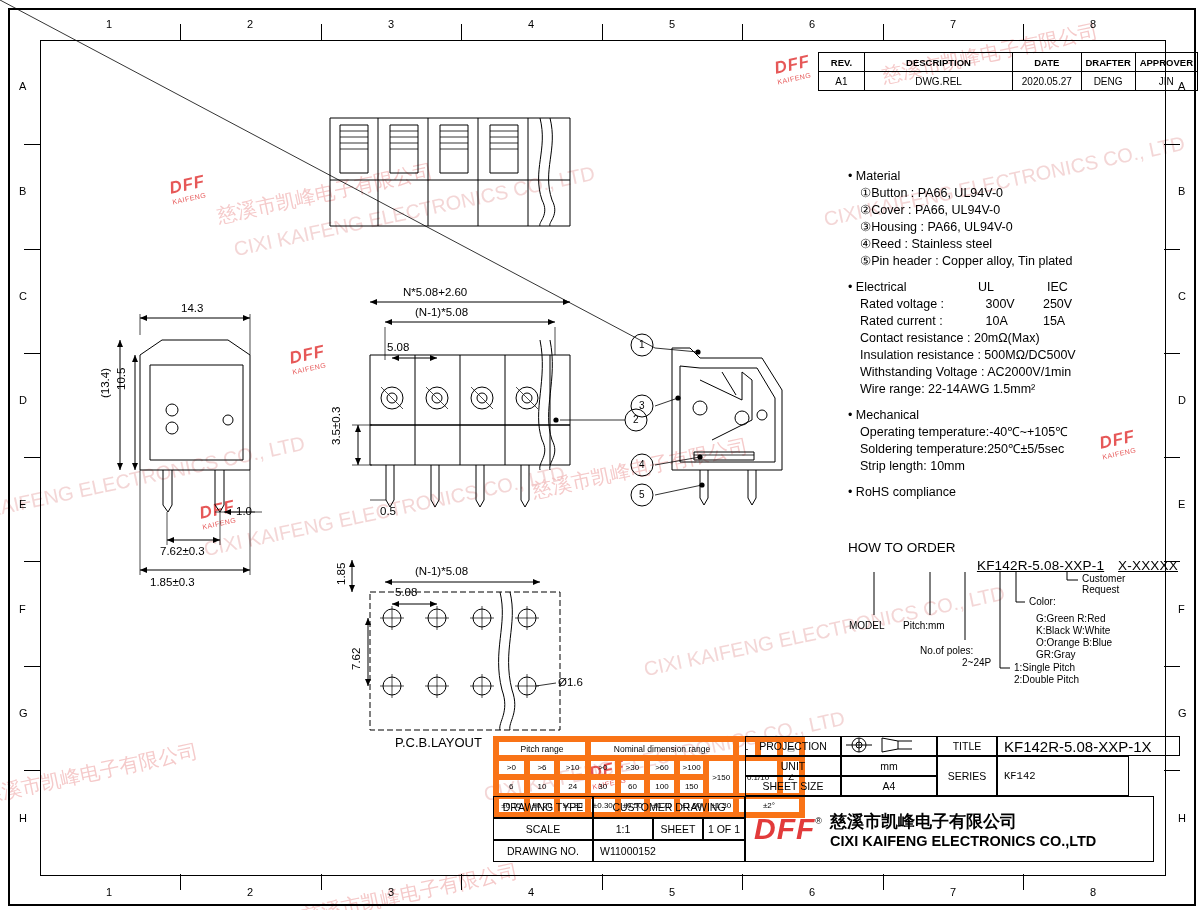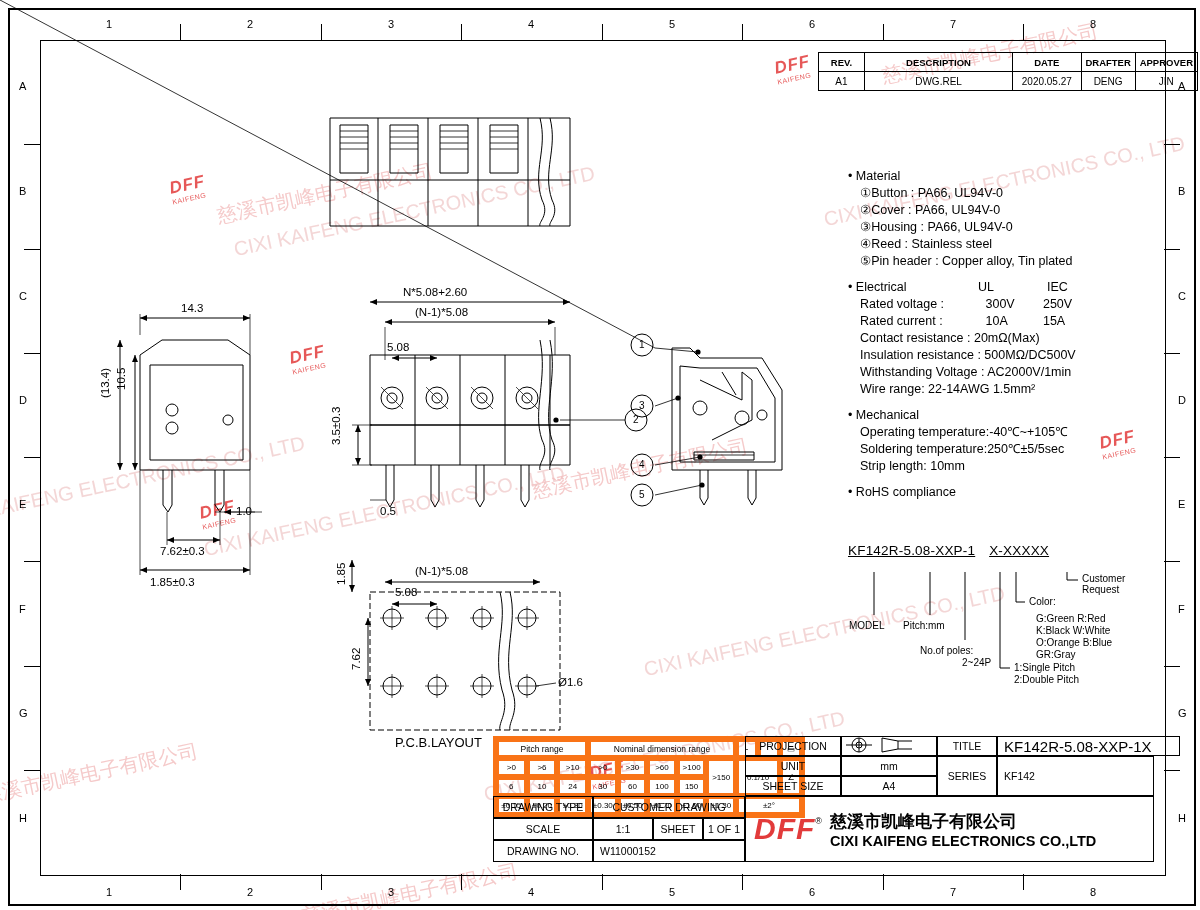--- a/index.html
+++ b/index.html
@@ -237,21 +237,22 @@
     <div class="ind">Soldering temperature:250℃±5/5sec</div>
     <div class="ind">Strip length: 10mm</div>
   </div>
 
   <div class="grp">
     <div>• <span>RoHS compliance</span></div>
   </div>
 </div>
 
 <div class="order">
-  <div class="ordercode" style="margin-top:3px;">
+  <div style="font-size:13.5px;">HOW TO ORDER</div>
+  <div class="ordercode" style="margin-top:3px;text-align:right;">
     <u>KF142R-5.08-XXP-1</u>
     <span style="display:inline-block;width:6px"></span>
     <u>X-XXXXX</u>
   </div>
 </div>
 
 <svg width="1200" height="910">
   <g stroke="#000" fill="none" stroke-width="1">
 
     <path d="M1067,572 L1067,580 L1078,580"></path>
@@ -595,21 +596,21 @@
   </div>
   <div class="tb-cell" style="left:444px;top:0;width:60px;height:20px;">TITLE</div>
   <div class="tb-cell left" style="left:504px;top:0;width:183px;height:20px;font-size:15px;">KF142R-5.08-XXP-1X</div>
 
   <div class="tb-cell" style="left:252px;top:20px;width:96px;height:20px;">UNIT</div>
   <div class="tb-cell" style="left:348px;top:20px;width:96px;height:20px;">mm</div>
 
   <div class="tb-cell" style="left:252px;top:40px;width:96px;height:20px;">SHEET SIZE</div>
   <div class="tb-cell" style="left:348px;top:40px;width:96px;height:20px;">A4</div>
   <div class="tb-cell" style="left:444px;top:20px;width:60px;height:40px;">SERIES</div>
-  <div class="tb-cell left" style="left:504px;top:20px;width:157px;height:40px;">KF142</div>
+  <div class="tb-cell left" style="left:504px;top:20px;width:132px;height:40px;font-family:Liberation Mono, monospace;">KF142</div>
 
   <div class="tb-cell" style="left:0;top:60px;width:100px;height:22px;">DRAWING TYPE</div>
   <div class="tb-cell" style="left:100px;top:60px;width:152px;height:22px;">CUSTOMER  DRAWING</div>
   <div class="tb-cell" style="left:0;top:82px;width:100px;height:22px;">SCALE</div>
   <div class="tb-cell" style="left:100px;top:82px;width:60px;height:22px;">1:1</div>
   <div class="tb-cell" style="left:160px;top:82px;width:50px;height:22px;">SHEET</div>
   <div class="tb-cell" style="left:210px;top:82px;width:42px;height:22px;">1  OF  1</div>
   <div class="tb-cell" style="left:0;top:104px;width:100px;height:22px;">DRAWING NO.</div>
   <div class="tb-cell left" style="left:100px;top:104px;width:152px;height:22px;">W11000152</div>
 

